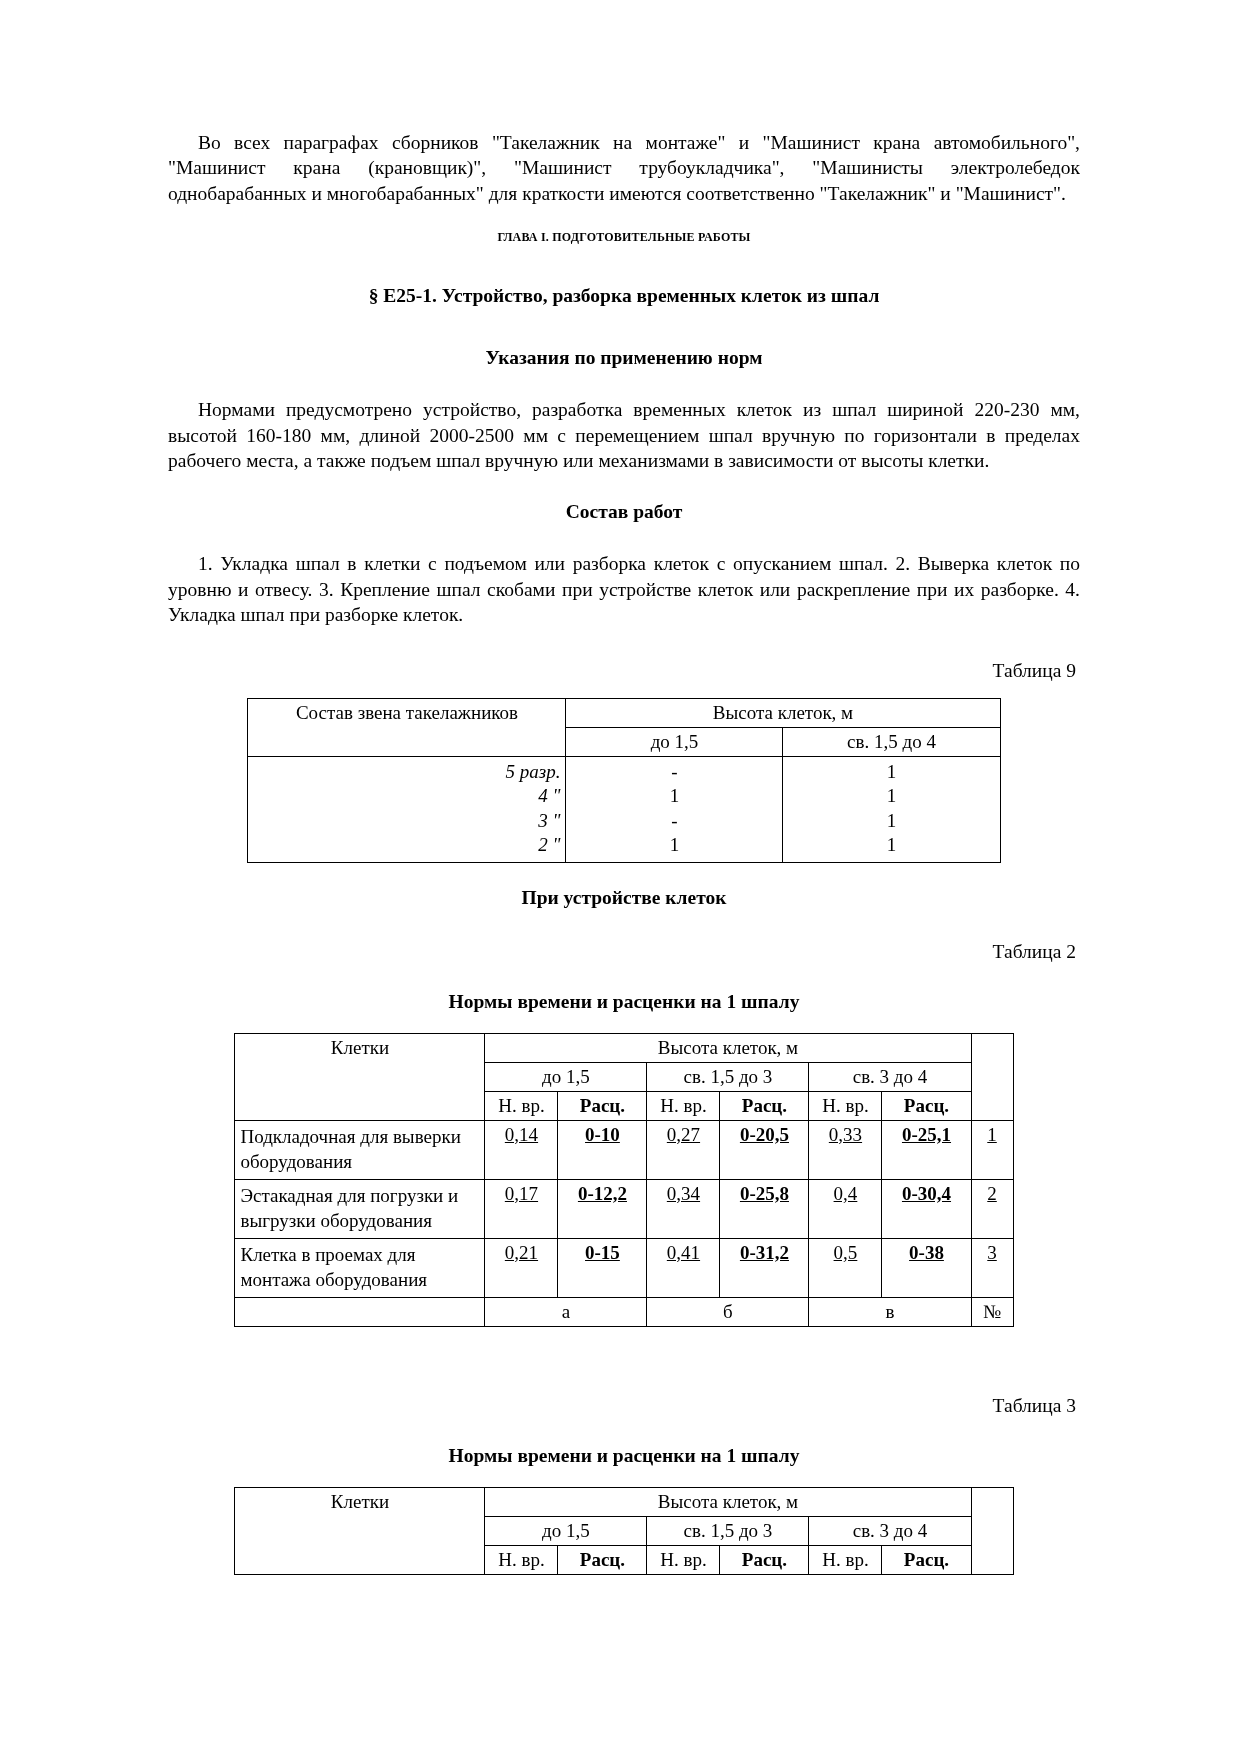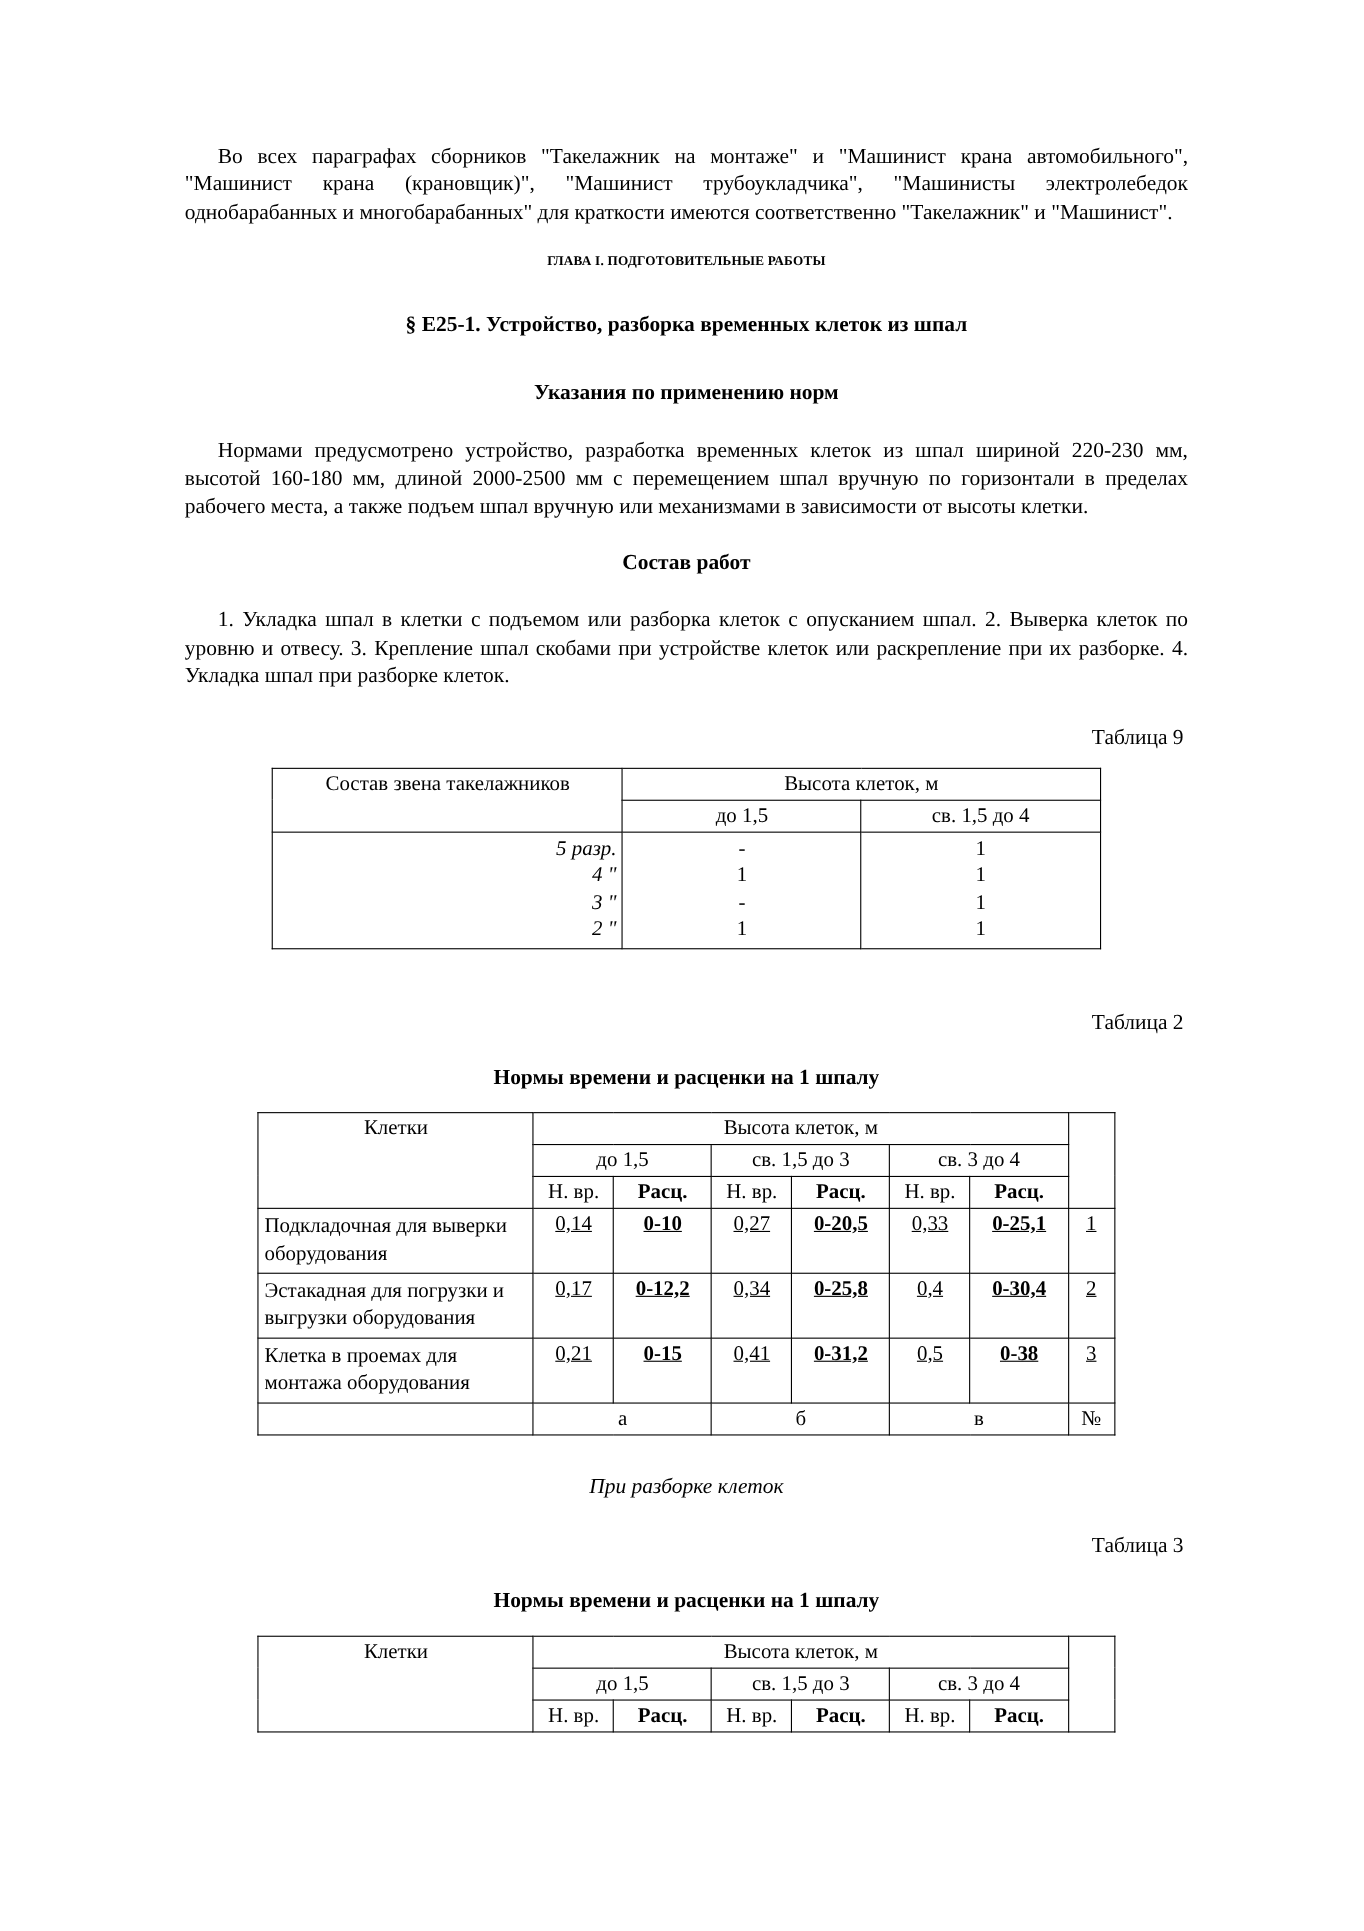--- a/index.html
+++ b/index.html
@@ -182,20 +182,21 @@
           <span class="stack-line">1</span>
           <span class="stack-line">1</span>
           <span class="stack-line">1</span>
           <span class="stack-line">1</span>
         </td>
       </tr>
     </tbody>
   </table>
 
   <div class="spacer-24"></div>
+  <div class="center-bold">При устройстве клеток</div>
 
   <div class="spacer-32"></div>
   <div class="table-caption">Таблица 2</div>
 
   <div class="spacer-28"></div>
   <div class="center-bold">Нормы времени и расценки на 1 шпалу</div>
 
   <div class="spacer-20"></div>
   <table class="doc-table norm-table" id="table2">
     <colgroup>
@@ -262,21 +263,20 @@
         <td></td>
         <td class="c" colspan="2">а</td>
         <td class="c" colspan="2">б</td>
         <td class="c" colspan="2">в</td>
         <td class="c">№</td>
       </tr>
     </tbody>
   </table>
 
   <div class="spacer-36"></div>
-  <div class="center-italic">При разборке клеток</div>
 
   <div class="spacer-32"></div>
   <div class="table-caption">Таблица 3</div>
 
   <div class="spacer-28"></div>
   <div class="center-bold">Нормы времени и расценки на 1 шпалу</div>
 
   <div class="spacer-20"></div>
   <table class="doc-table norm-table" id="table3">
     <colgroup>

